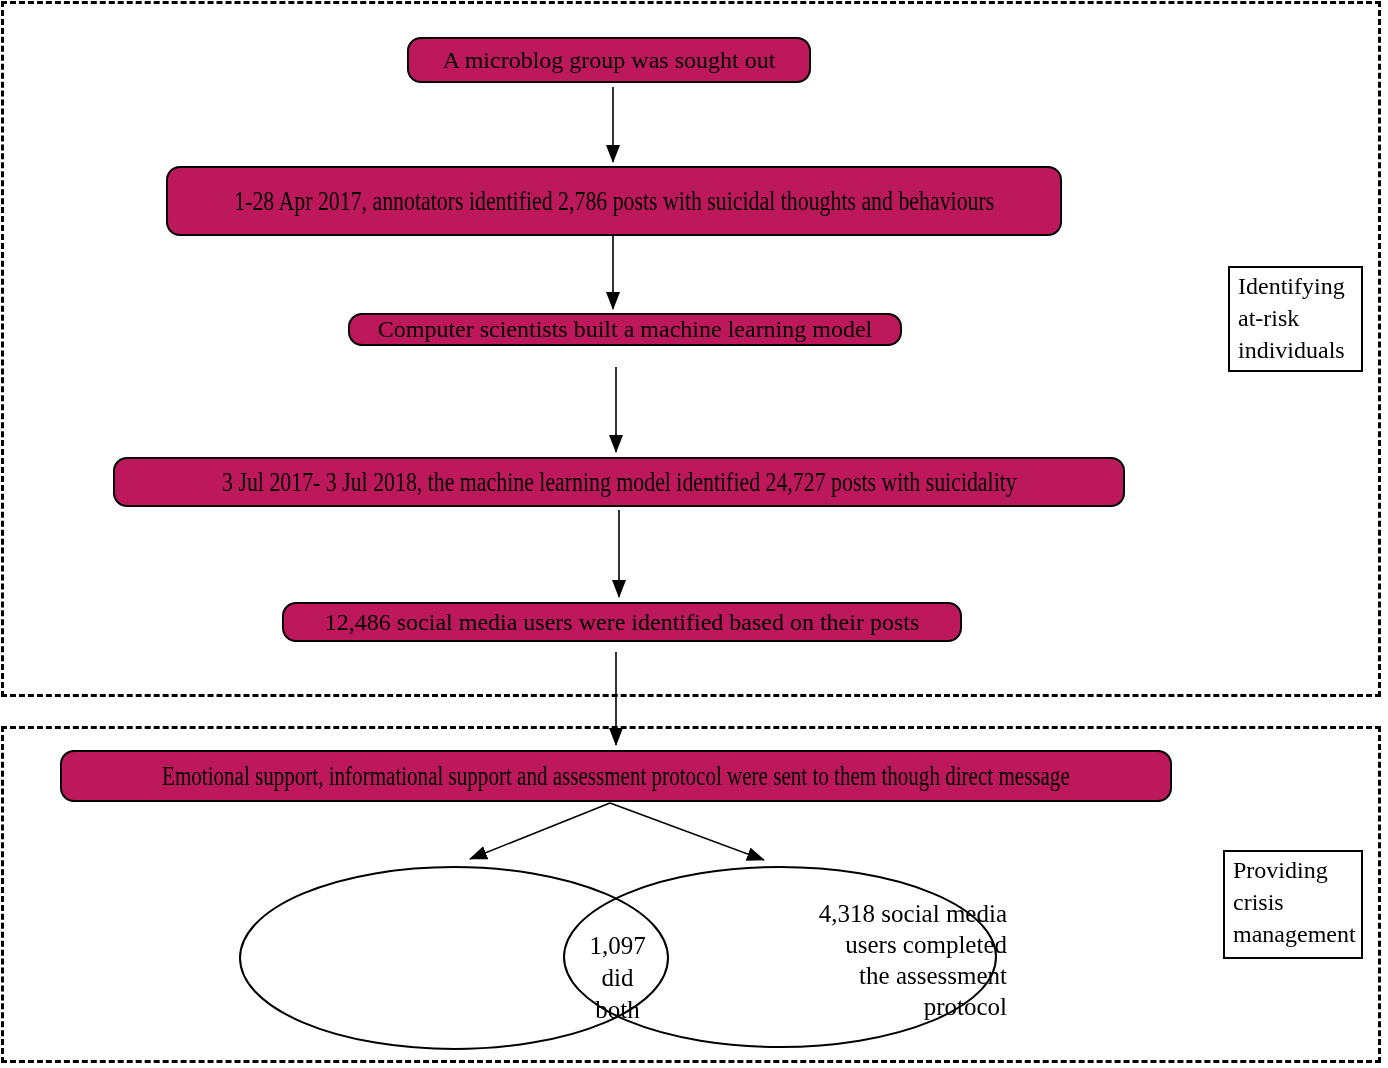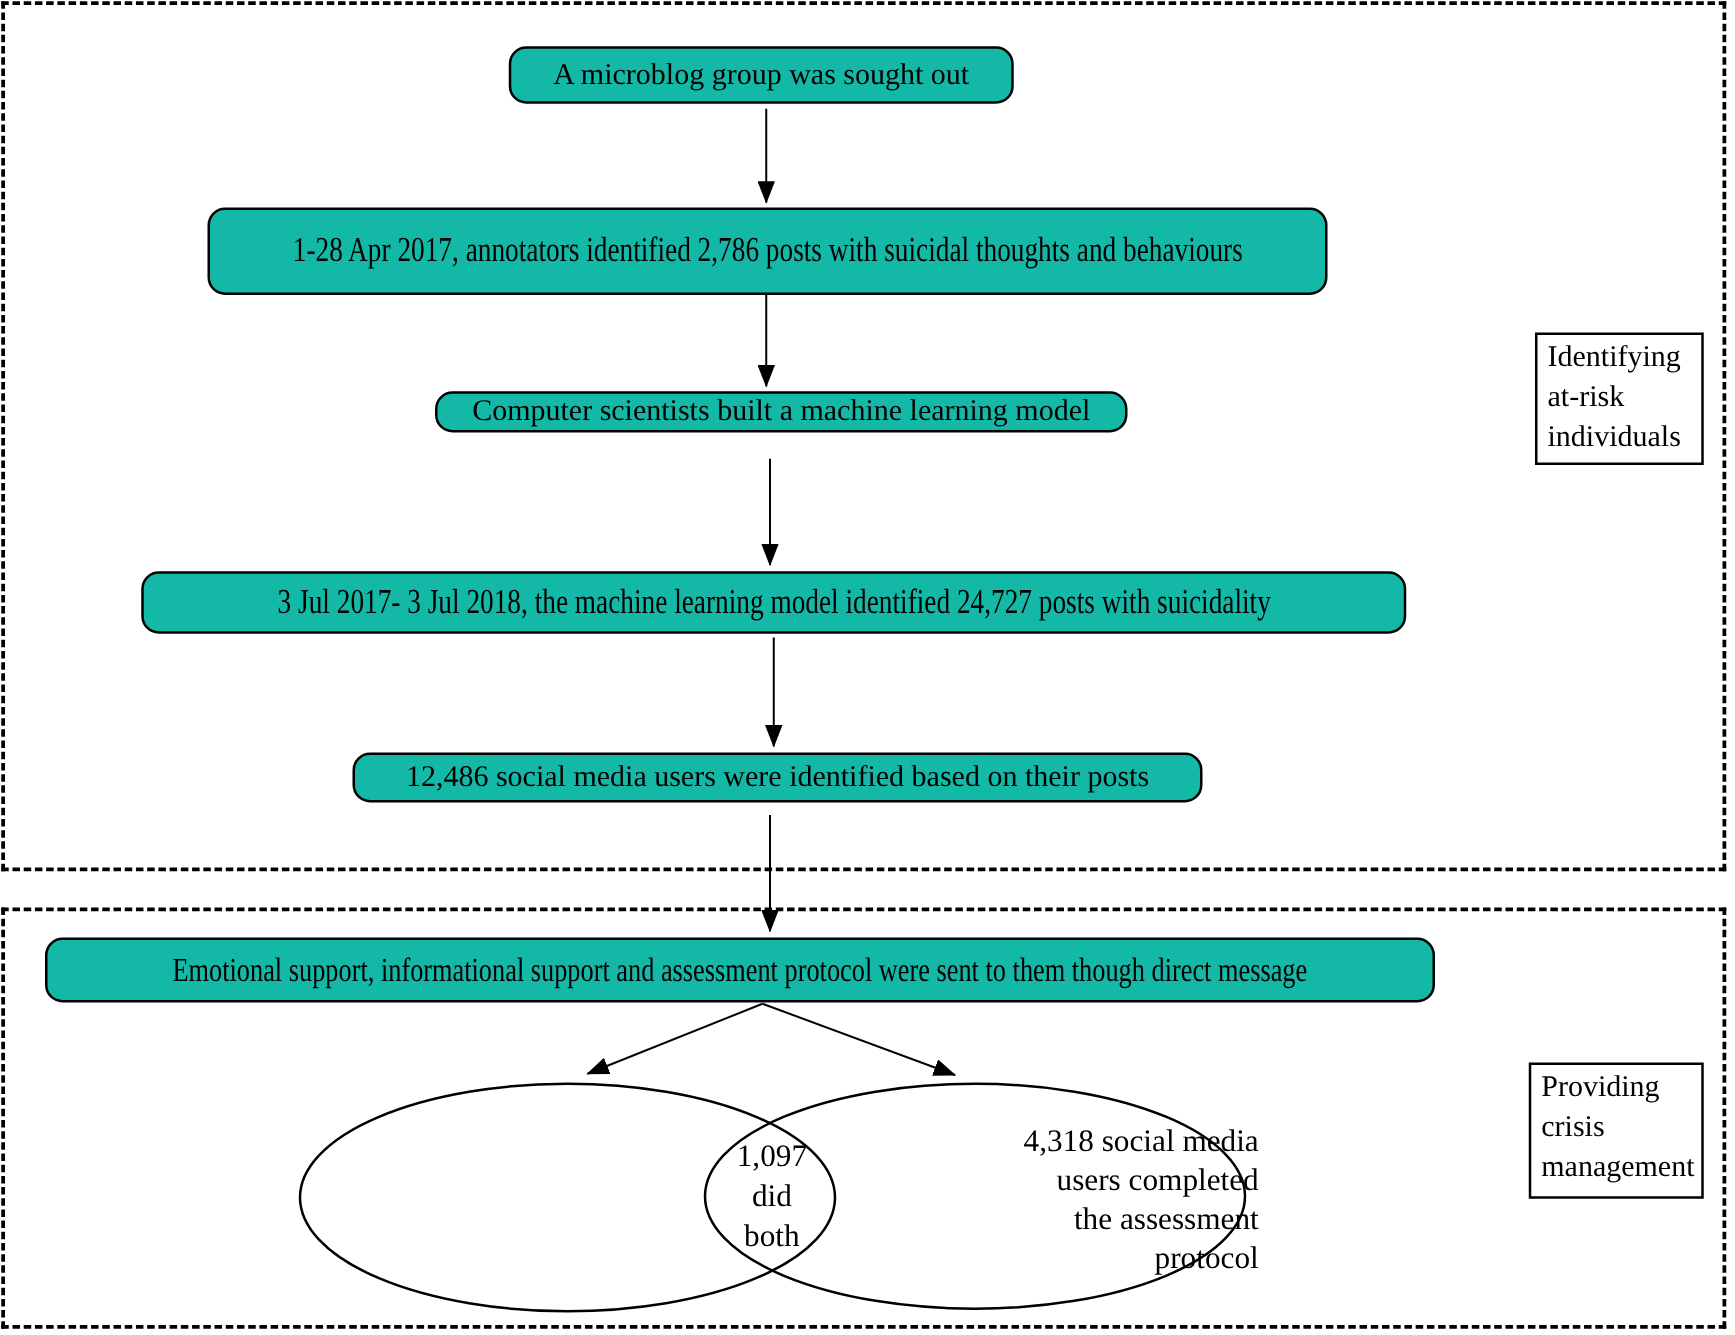--- a/index.html
+++ b/index.html
@@ -20,44 +20,44 @@
   #section-identifying { left:1px; top:1px;   width:1380px; height:696px; }
   #section-providing   { left:1px; top:726px; width:1380px; height:337px; }
 
   svg.overlay { position:absolute; left:0; top:0; width:1388px; height:1068px; }
 
   .fbox {
     position:absolute;
     border:2.5px solid #000000;
     border-radius:14px;
     box-sizing:border-box;
-    background:#14b8a6;
+    background:#be185d;
     display:flex; align-items:center; justify-content:center;
     font-size:24px;
     text-align:center;
   }
   .fbox span { display:inline-block; white-space:nowrap; }
   .fbox.cond { font-size:28px; }
   .fbox.cond span { transform:scaleX(0.78); transform-origin:center center; }
 
   #flow-box-1 { left:407px; top:37px;  width:404px;  height:46px; }
   #flow-box-2 { left:166px; top:166px; width:896px;  height:70px; }
   #flow-box-3 { left:348px; top:313px; width:554px;  height:33px; }
   #flow-box-4 { left:113px; top:457px; width:1012px; height:50px; }
   #flow-box-5 { left:282px; top:602px; width:680px;  height:40px; }
-  #flow-box-6 { left:36px;  top:750px; width:1112px; height:52px; font-size:27px; }
+  #flow-box-6 { left:60px;  top:750px; width:1112px; height:52px; font-size:27px; }
 
   .venn-text {
     position:absolute;
     white-space:pre-line;
     font-size:25px;
     line-height:31px;
   }
   #venn-left-text  { left:287px; top:898px; width:312px; text-align:center; }
-  #venn-overlap-text { left:570px; top:910px; width:95px; text-align:center; line-height:32px; }
+  #venn-overlap-text { left:570px; top:930px; width:95px; text-align:center; line-height:32px; }
   #venn-right-text { left:722px; top:898px; width:285px; text-align:right; }
 
   .side-label {
     position:absolute;
     border:2.5px solid #000000;
     box-sizing:border-box;
     background:#ffffff;
     font-size:24px;
     line-height:32px;
     padding:2px 8px;

